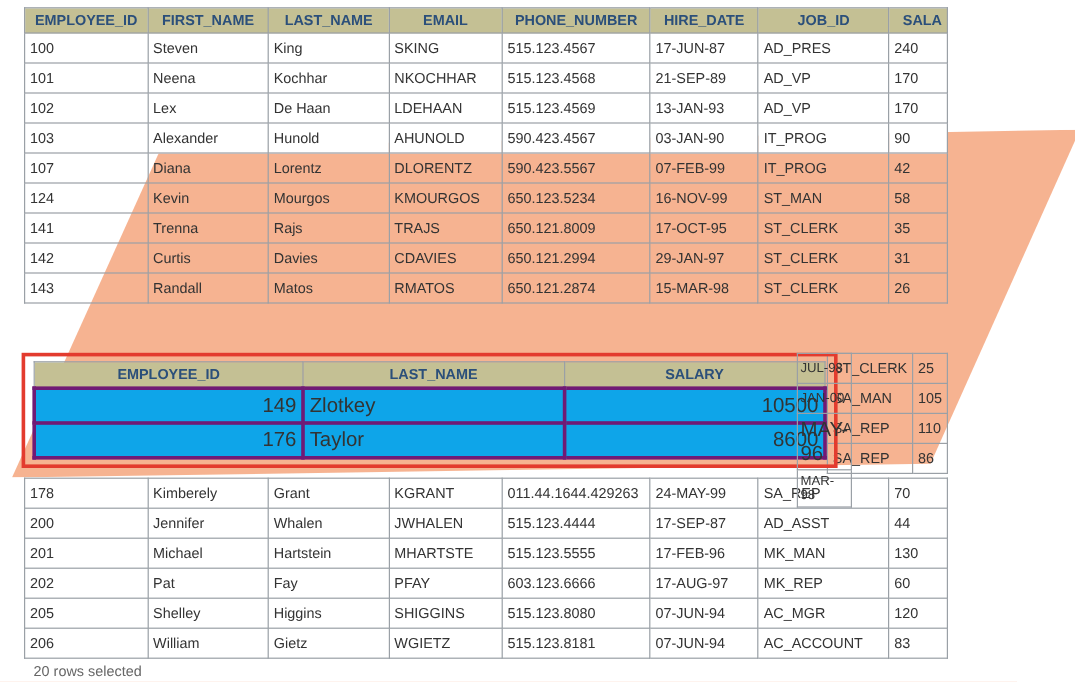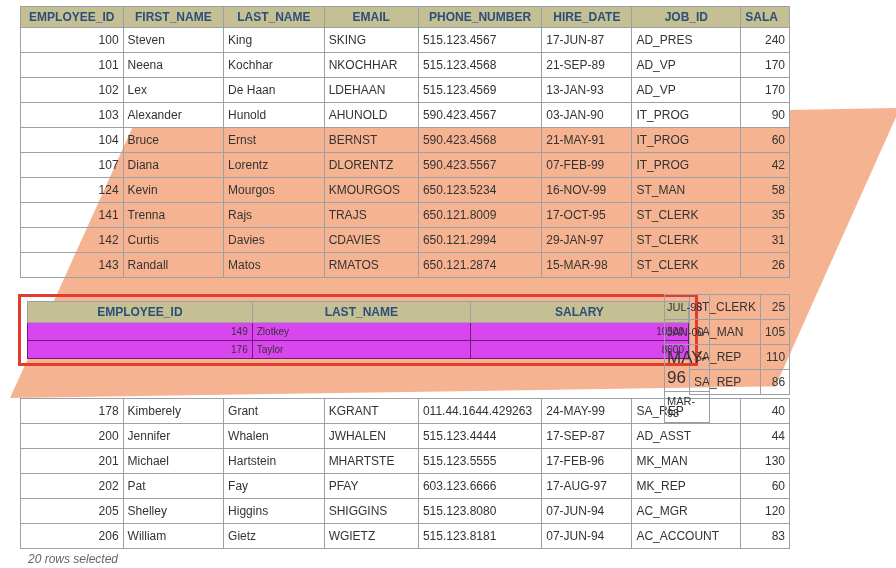--- a/index.html
+++ b/index.html
@@ -5,39 +5,39 @@
   html,body{margin:0;padding:0;background:#fff;font-family:Arial,Helvetica,sans-serif;font-size:12px;color:#333}
   .stage{position:relative;width:896px;height:568px;overflow:hidden}
   .wedge{position:absolute;width:890px;height:290px;left:10px;top:108px;
     background:#f4a67e;
     clip-path:polygon(14% 5%, 100% 0%, 86% 96%, 0% 100%);
     opacity:.85}
   table{border-collapse:collapse}
   .main{position:absolute;left:20px;top:6px;width:770px}
   .main th{background:#c4c094;color:#2b4f7a;border:1px solid #9aa0a6;padding:3px 4px;font-weight:bold;text-align:center;font-size:12px}
   .main td{background:#fff;border:1px solid #9aa0a6;padding:3px 4px;height:18px;font-size:12px}
-  .main td.num{text-align:right}
+  .main td.num{text-align:left}
   .main .col-emp{width:90px}
   .main .col-fn{width:88px}
   .main .col-ln{width:88px}
   .main .col-em{width:82px}
   .main .col-ph{width:110px}
   .main .col-hd{width:78px}
   .main .col-job{width:96px}
-  .main .col-sal{width:38px;text-align:left}
+  .main .col-sal{width:38px;text-align:right}
   .o td{background:transparent}
   .sub-wrap{position:absolute;left:18px;top:294px;width:662px;border:3px solid #e33b2e;padding:4px 6px;background:transparent}
   .sub{width:100%}
   .sub th{background:#c4c094;color:#2b4f7a;border:1px solid #9aa0a6;padding:3px 4px;font-weight:bold;text-align:center;font-size:12px}
-  .sub td{background:#d946ef;border:1px solid #701a75;padding:3px 4px;font-size:10px}
+  .sub td{background:#0ea5e9;border:3px solid #701a75;padding:3px 4px;font-size:17px}
   .sub td.num{text-align:right}
   .sub .c1{width:34%}
   .sub .c2{width:33%}
   .sub .c3{width:33%}
-  .footnote{position:absolute;left:28px;top:552px;font-style:italic;color:#666;font-size:12px}
+  .footnote{position:absolute;left:28px;top:552px;color:#666;font-size:12px}
 </style>
 </head>
 <body>
 <div class="stage">
 
   <div class="wedge"></div>
 
   <table class="main">
     <thead>
       <tr>
@@ -84,30 +84,20 @@
         </tr>
         <tr>
           <td class="col-emp num">103</td>
     <td class="col-fn">Alexander</td>
     <td class="col-ln">Hunold</td>
     <td class="col-em">AHUNOLD</td>
     <td class="col-ph">590.423.4567</td>
     <td class="col-hd">03-JAN-90</td>
     <td class="col-job">IT_PROG</td>
     <td class="col-sal num">90</td>
-        </tr>
-        <tr class="o">
-          <td class="col-emp num">104</td>
-    <td class="col-fn">Bruce</td>
-    <td class="col-ln">Ernst</td>
-    <td class="col-em">BERNST</td>
-    <td class="col-ph">590.423.4568</td>
-    <td class="col-hd">21-MAY-91</td>
-    <td class="col-job">IT_PROG</td>
-    <td class="col-sal num">60</td>
         </tr>
         <tr class="o">
           <td class="col-emp num">107</td>
     <td class="col-fn">Diana</td>
     <td class="col-ln">Lorentz</td>
     <td class="col-em">DLORENTZ</td>
     <td class="col-ph">590.423.5567</td>
     <td class="col-hd">07-FEB-99</td>
     <td class="col-job">IT_PROG</td>
     <td class="col-sal num">42</td>
@@ -207,21 +197,21 @@
   <table class="main" style="top:398px">
     <tbody id="main-bot-body">
         <tr>
           <td class="col-emp num">178</td>
     <td class="col-fn">Kimberely</td>
     <td class="col-ln">Grant</td>
     <td class="col-em">KGRANT</td>
     <td class="col-ph">011.44.1644.429263</td>
     <td class="col-hd">24-MAY-99</td>
     <td class="col-job">SA_REP</td>
-    <td class="col-sal num">40</td>
+    <td class="col-sal num">70</td>
         </tr>
         <tr>
           <td class="col-emp num">200</td>
     <td class="col-fn">Jennifer</td>
     <td class="col-ln">Whalen</td>
     <td class="col-em">JWHALEN</td>
     <td class="col-ph">515.123.4444</td>
     <td class="col-hd">17-SEP-87</td>
     <td class="col-job">AD_ASST</td>
     <td class="col-sal num">44</td>

